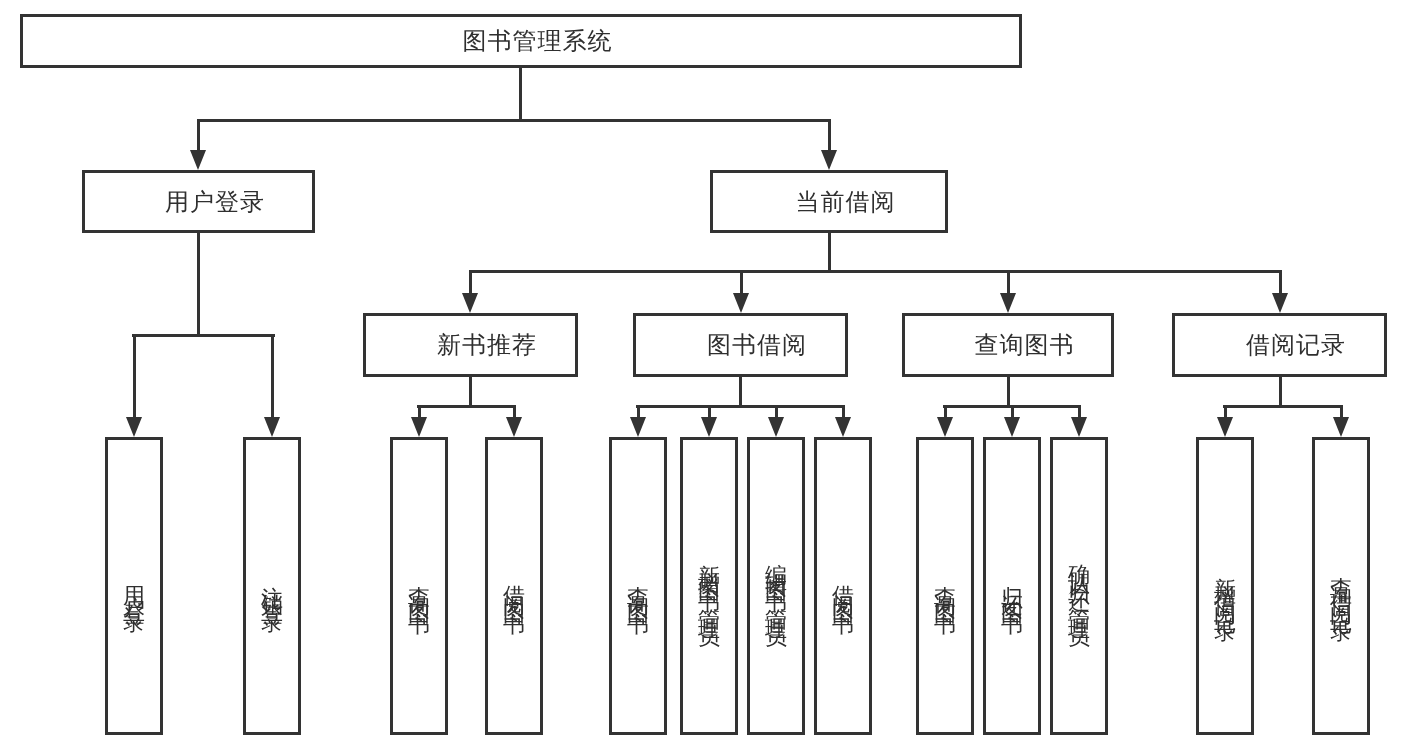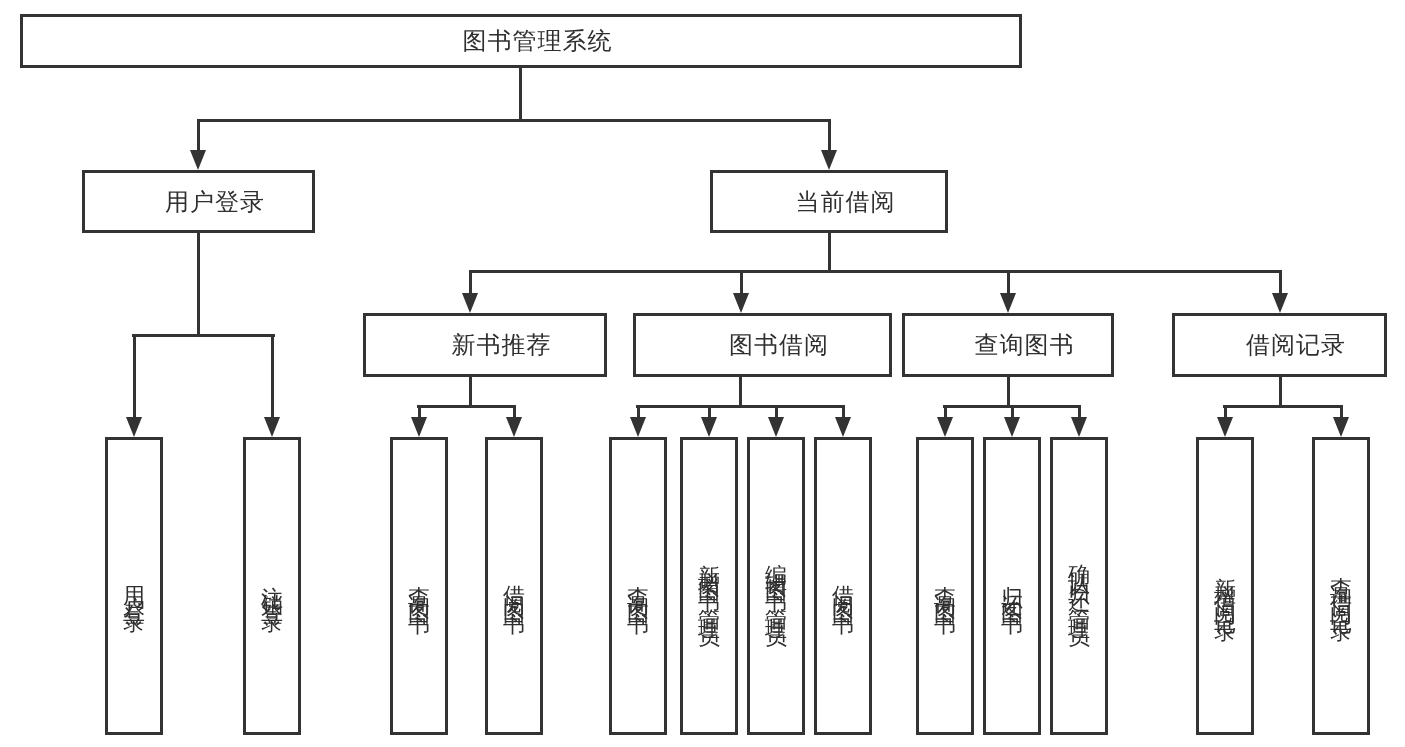--- a/index.html
+++ b/index.html
@@ -70,22 +70,22 @@
   <div class="line" style="left:469px;top:270px;width:813px;height:3px;"></div>
   <div class="line" style="left:469px;top:270px;width:3px;height:24px;"></div>
   <div class="arrow" style="left:462px;top:293px;"></div>
   <div class="line" style="left:740px;top:270px;width:3px;height:24px;"></div>
   <div class="arrow" style="left:733px;top:293px;"></div>
   <div class="line" style="left:1007px;top:270px;width:3px;height:24px;"></div>
   <div class="arrow" style="left:1000px;top:293px;"></div>
   <div class="line" style="left:1279px;top:270px;width:3px;height:24px;"></div>
   <div class="arrow" style="left:1272px;top:293px;"></div>
 
-  <div class="hbox" style="left:363px;top:313px;width:244px;height:64px;text-align:right;">新书推荐</div>
-  <div class="hbox" style="left:633px;top:313px;width:259px;height:64px;">图书借阅</div>
+  <div class="hbox" style="left:363px;top:313px;width:215px;height:64px;text-align:right;">新书推荐</div>
+  <div class="hbox" style="left:633px;top:313px;width:215px;height:64px;">图书借阅</div>
   <div class="hbox" style="left:902px;top:313px;width:212px;height:64px;">查询图书</div>
   <div class="hbox" style="left:1172px;top:313px;width:215px;height:64px;">借阅记录</div>
 
   <div class="line" style="left:469px;top:377px;width:3px;height:29px;"></div>
   <div class="line" style="left:417px;top:405px;width:99px;height:3px;"></div>
   <div class="line" style="left:418px;top:405px;width:3px;height:13px;"></div>
   <div class="arrow" style="left:411px;top:417px;"></div>
   <div class="line" style="left:513px;top:405px;width:3px;height:13px;"></div>
   <div class="arrow" style="left:506px;top:417px;"></div>
 

